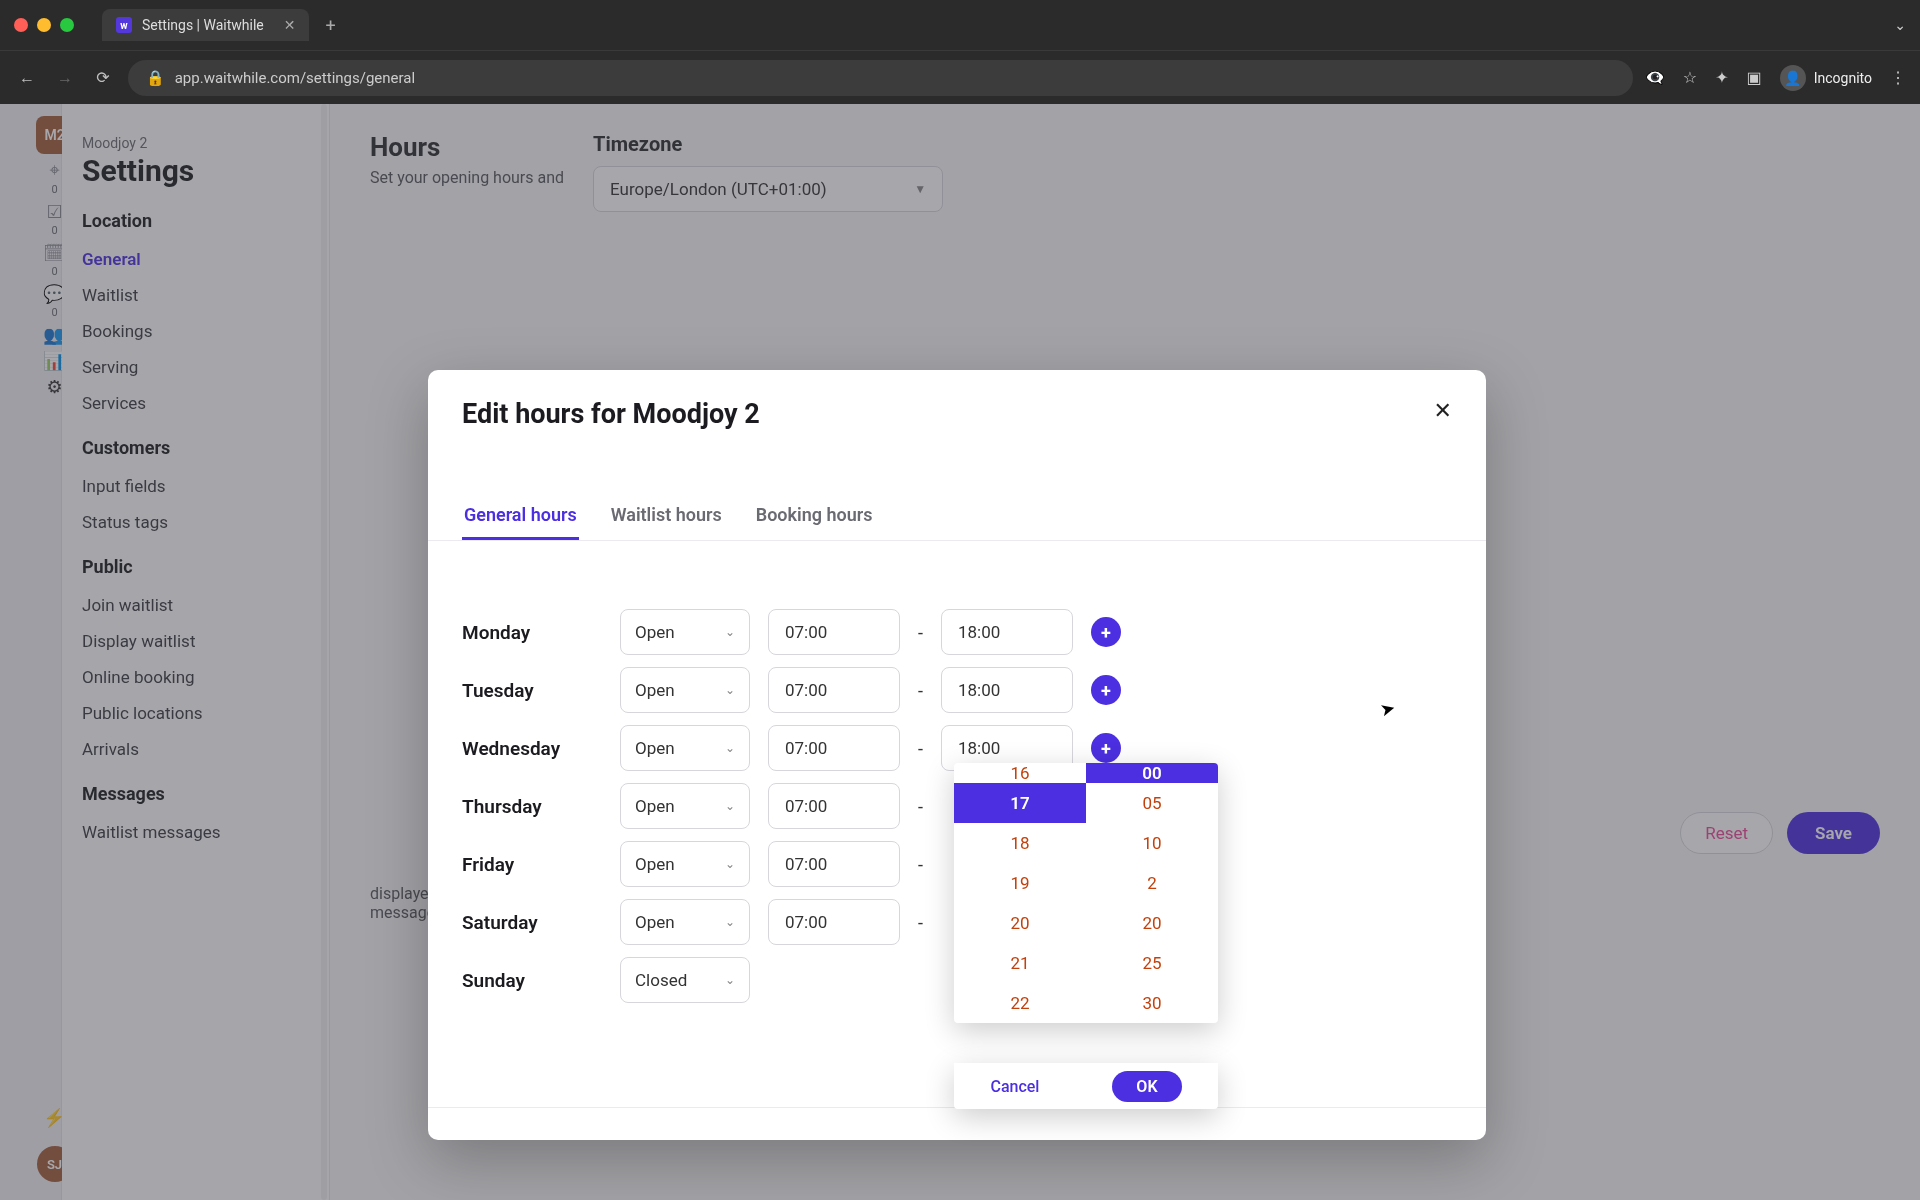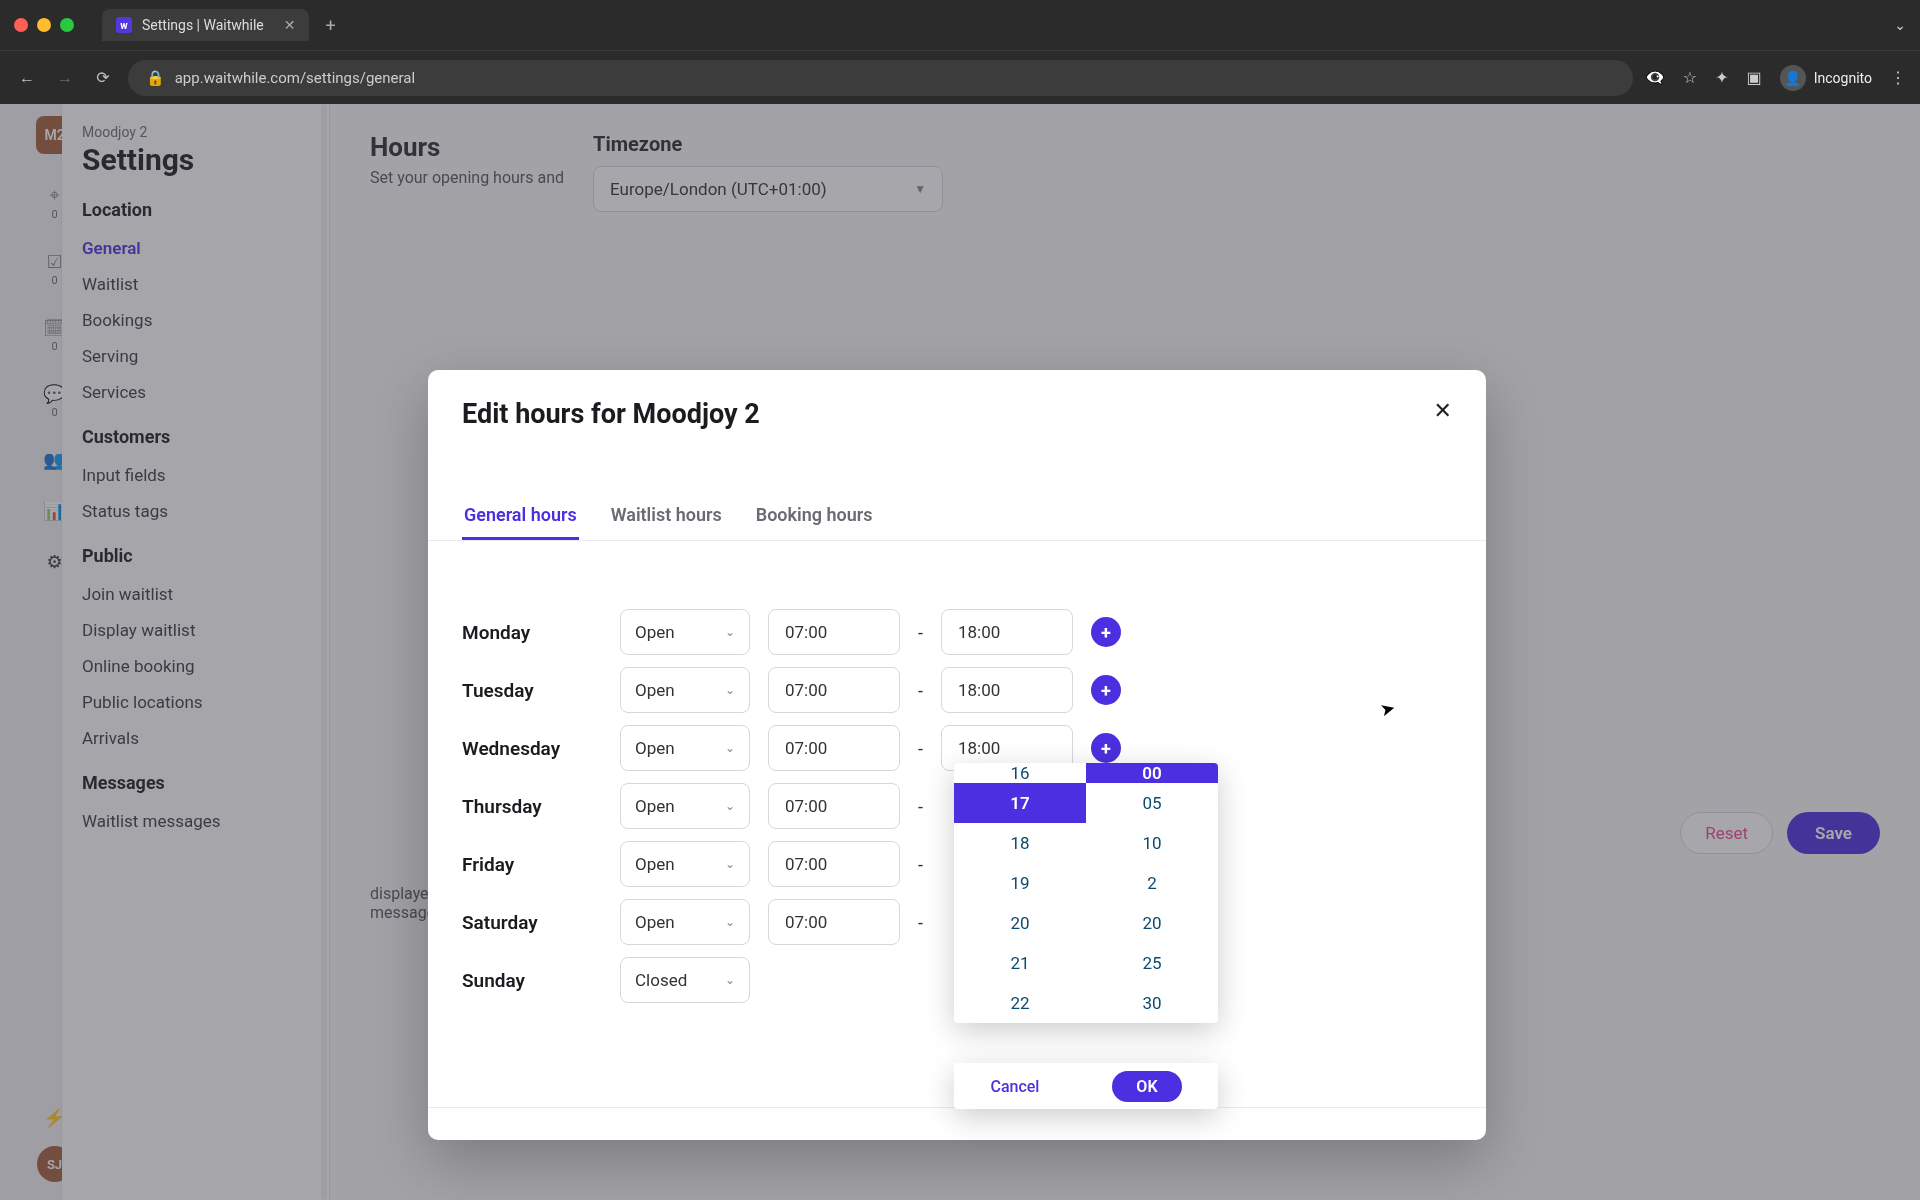--- a/index.html
+++ b/index.html
@@ -17,28 +17,28 @@
     .new-tab{color:#aaa;font-size:18px;padding:4px 10px;}
     .url-bar{background:#2b2b2b;height:54px;display:flex;align-items:center;padding:0 14px;gap:12px;border-top:1px solid #3a3a3a;}
     .nav-icon{color:#bfbfbf;font-size:16px;width:26px;text-align:center;}
     .url-field{flex:1;background:#3c3c3c;border-radius:20px;height:36px;display:flex;align-items:center;padding:0 18px;color:#ccc;font-size:15px;gap:10px;}
     .url-icons-right{display:flex;align-items:center;gap:18px;color:#ccc;}
     .incognito-badge{display:flex;align-items:center;gap:8px;font-size:14px;color:#eee;}
     .incog-icon{width:26px;height:26px;border-radius:50%;background:#555;display:flex;align-items:center;justify-content:center;}
 
     
     .app { position:relative; display:flex; height:calc(1200px - 104px); background:#f7f7f8; }
-    .rail { width:62px; background:#f0eff3; display:flex; flex-direction:column; align-items:center; padding-top:12px; gap:30px; border-right:1px solid #e3e2e7;padding-left:48px;}
+    .rail { width:62px; background:#f0eff3; display:flex; flex-direction:column; align-items:center; padding-top:12px; gap:5px; border-right:1px solid #e3e2e7;padding-left:48px;}
     .rail-logo{width:38px;height:38px;border-radius:8px;background:#a15c3a;color:#fff;display:flex;align-items:center;justify-content:center;font-weight:600;font-size:14px;}
     .rail-item{width:38px;display:flex;flex-direction:column;align-items:center;color:#6a6a72;font-size:11px;gap:2px;}
     .rail-icon{font-size:18px;color:#85858d;}
     .rail-bottom{margin-top:auto;margin-bottom:18px;display:flex;flex-direction:column;align-items:center;gap:18px;}
     .rail-avatar{width:36px;height:36px;border-radius:50%;background:#a15c3a;color:#fff;display:flex;align-items:center;justify-content:center;font-size:13px;font-weight:600;}
 
-    .sidebar{ width:268px; background:#fdfdfe; border-right:1px solid #e7e6ea; padding:20px 10px 16px 20px; overflow:auto; position:relative;}
+    .sidebar{ width:268px; background:#fdfdfe; border-right:1px solid #e7e6ea; padding:31px 10px 16px 20px; overflow:auto; position:relative;}
     .sidebar::after{content:"";position:absolute;right:2px;top:0;bottom:0;width:6px;background:rgba(0,0,0,.05);border-radius:3px;}
     .crumb{font-size:14px;color:#6a6a72;margin-bottom:2px;}
     .page-title{font-size:30px;font-weight:700;color:#1b1b20;margin-bottom:22px;}
     .side-group-title{font-size:18px;font-weight:700;color:#1b1b20;margin:16px 0 10px;}
     .side-link{display:block;font-size:17px;color:#3a3a42;padding:8px 0;}
     .side-link.active{color:#4b2fe0;font-weight:600;}
 
     .main{flex:1;padding:28px 40px;overflow:auto;color:#2a2a30;}
     .section-title{font-size:26px;font-weight:700;margin-bottom:6px;}
     .section-sub{font-size:16px;color:#55555c;max-width:260px;}
@@ -62,21 +62,21 @@
     .day-label{width:140px;font-size:19px;font-weight:600;color:#1b1b20;}
     .dd{width:130px;height:46px;border:1px solid #d7d6dc;border-radius:8px;background:#fff;display:flex;align-items:center;justify-content:space-between;padding:0 14px;font-size:17px;color:#333;}
     .time-input{width:132px;height:46px;border:1px solid #d7d6dc;border-radius:8px;background:#fff;display:flex;align-items:center;padding:0 16px;font-size:17px;color:#333;}
     .dash{font-size:18px;color:#333;}
     .add-btn{width:30px;height:30px;border-radius:50%;background:#4b2fe0;color:#fff;display:flex;align-items:center;justify-content:center;font-size:18px;font-weight:700;}
     .modal-ft{border-top:1px solid #eceaf0;padding:16px 30px;display:flex;justify-content:flex-end;gap:10px;align-items:center;}
 
     
     .timepop{position:absolute;left:526px;top:393px;display:flex;background:#fff;box-shadow:0 8px 30px rgba(0,0,0,.2);border-radius:4px;overflow:hidden;z-index:5;}
     .tp-col{width:132px;max-height:320px;overflow:hidden;}
-    .tp-item{height:40px;display:flex;align-items:center;justify-content:center;font-size:17px;color:#0c4a6e;}
+    .tp-item{height:40px;display:flex;align-items:center;justify-content:center;font-size:17px;color:#c2410c;}
     .tp-item.sel{background:#4b2fe0;color:#fff;font-weight:600;}
     .tp-actions{position:absolute;left:526px;top:693px;width:264px;height:46px;background:#fff;box-shadow:0 8px 30px rgba(0,0,0,.2);display:flex;align-items:center;justify-content:space-around;border-radius:0 0 4px 4px;z-index:5;}
     .tp-cancel{color:#4b2fe0;font-size:16px;font-weight:500;}
     .tp-ok{background:#4b2fe0;color:#fff;border-radius:18px;padding:6px 24px;font-size:16px;font-weight:600;}
 
     .cursor{position:absolute;left:1380px;top:594px;font-size:18px;color:#000;transform:rotate(-15deg);}
     .chev{font-size:12px;color:#888;}
   </style>
 </head>
 <body>

